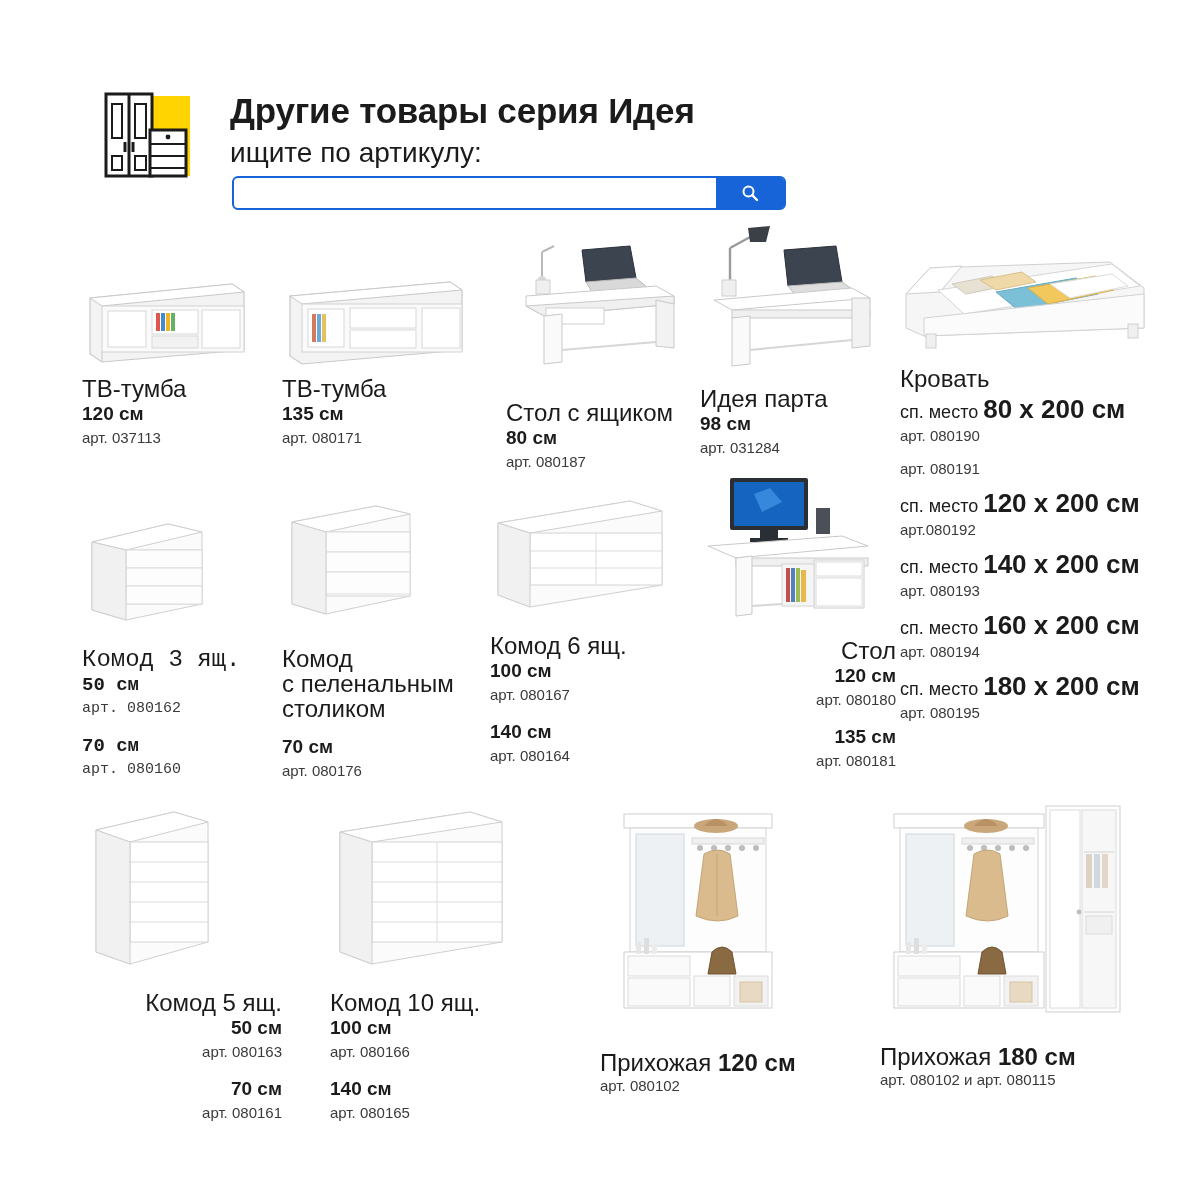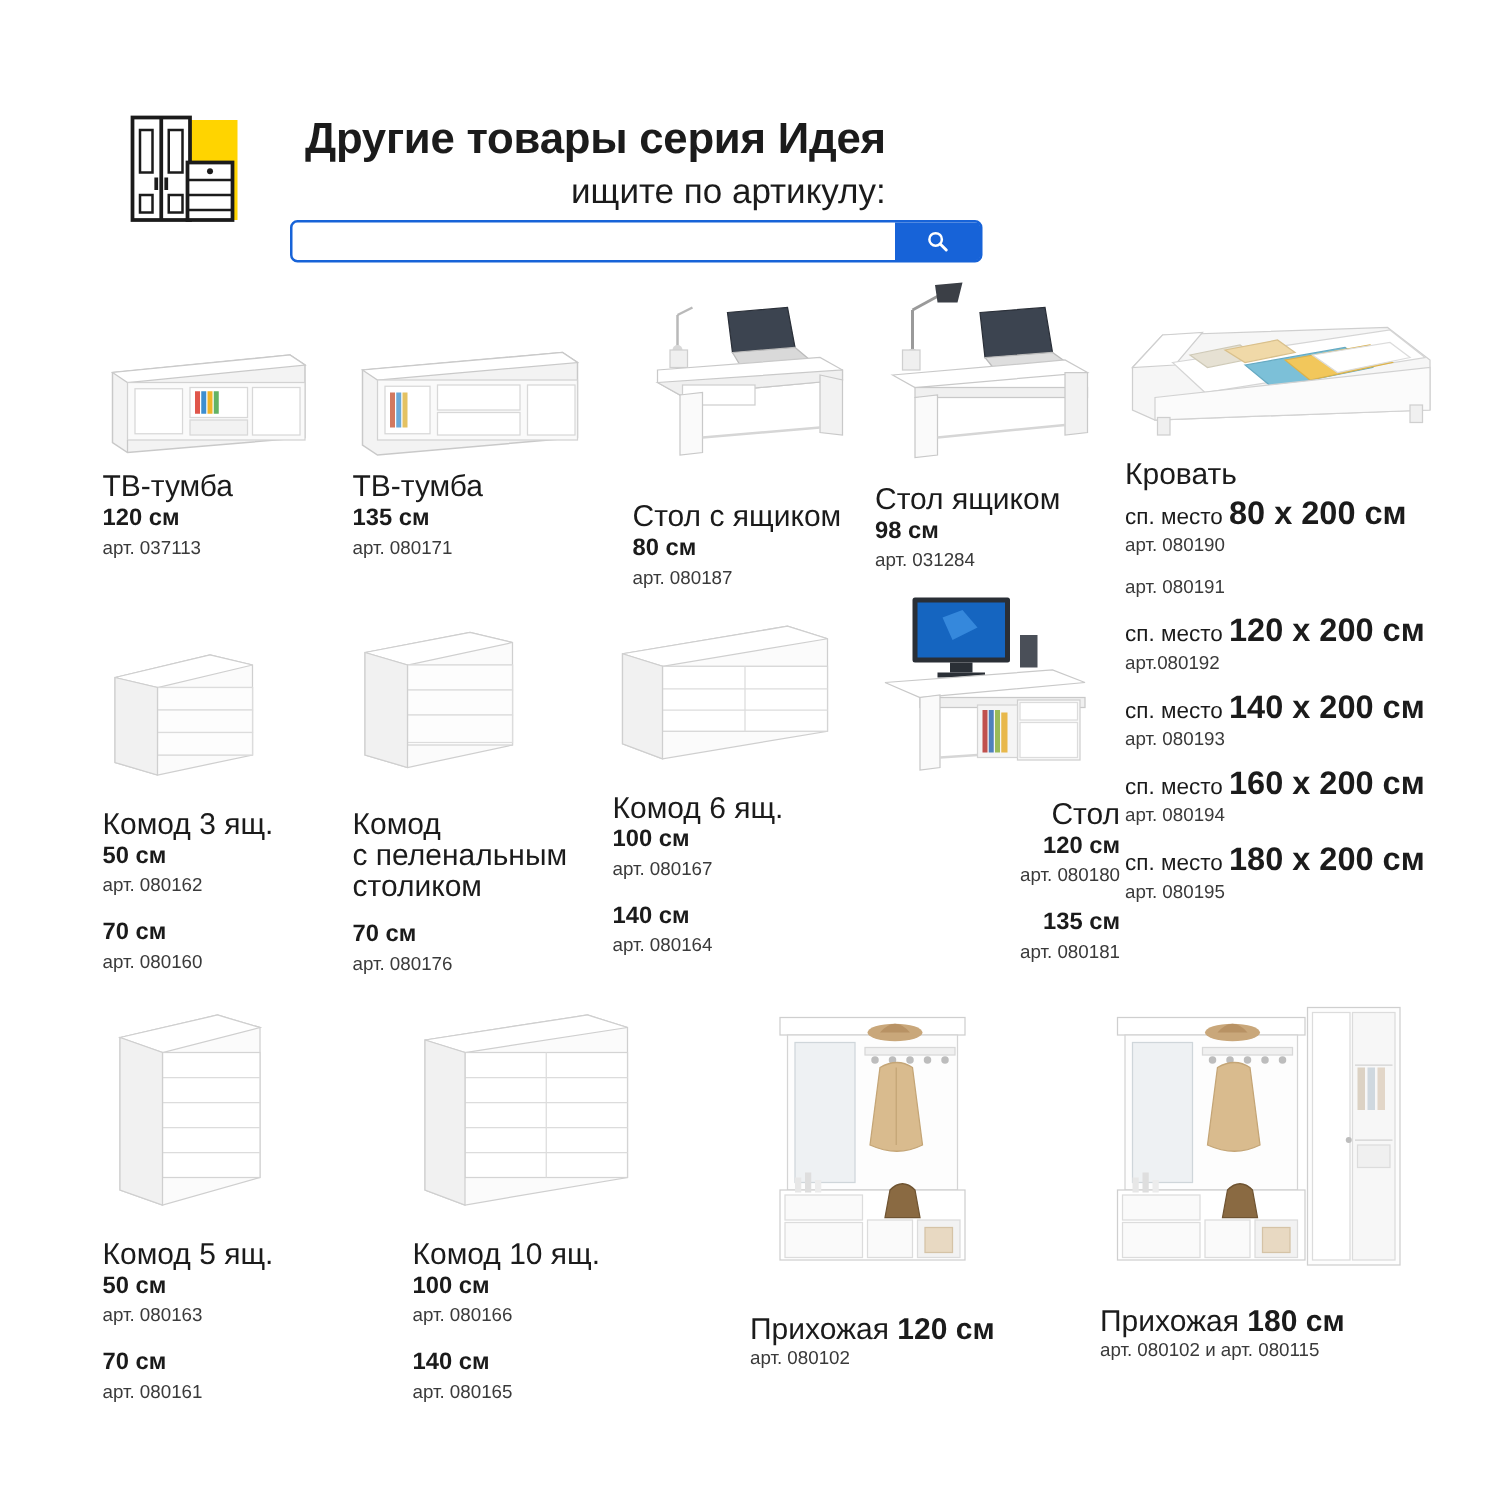--- a/index.html
+++ b/index.html
@@ -41,23 +41,22 @@
     height: 80px;
     background: #ffd400;
   }
   .logo-badge svg {
     position: absolute;
     left: 0;
     top: 0;
   }
   .header-titles {
     position: absolute;
-    left: 140px;
+    left: 126px;
     top: -4px;
-    text-align: right;
   }
   .title-main {
     font-size: 35px;
     font-weight: bold;
     letter-spacing: -0.2px;
     line-height: 46px;
     color: #1b1b1b;
     white-space: nowrap;
   }
   .title-sub {
@@ -299,21 +298,21 @@
 
         <polygon points="14,82 152,70 170,80 32,92" fill="#ffffff" stroke="#c9c9c9"></polygon>
         <rect x="32" y="92" width="138" height="8" fill="#f0f0f0" stroke="#c9c9c9"></rect>
 
         <polygon points="32,100 50,98 50,146 32,148" fill="#fafafa" stroke="#c9c9c9"></polygon>
         <polygon points="152,80 170,80 170,128 152,130" fill="#f2f2f2" stroke="#c9c9c9"></polygon>
         <line x1="50" y1="132" x2="152" y2="122" stroke="#d6d6d6" stroke-width="2"></line>
       </svg>
     </div>
     <div class="caption" style="margin-top:12px;">
-      <div class="cap-name">Стол ящиком</div>
+      <div class="cap-name">Идея парта</div>
       <div class="cap-size">98 см</div>
       <div class="cap-art">арт. 031284</div>
     </div>
   </div>
 
   <div class="cell" style="left:900px; top:232px; width:270px;">
     <div class="illus">
       <svg width="266" height="122" viewBox="0 0 266 122">
         <polygon points="6,62 30,36 210,30 244,56 244,96 24,104 6,96" fill="#f6f6f6" stroke="#cfcfcf"></polygon>
 
@@ -356,21 +355,21 @@
         <div class="v-line"><span>сп. место </span><b>160 х 200 см</b></div>
         <div class="v-art">арт. 080194</div>
       </div>
       <div class="bed-variant">
         <div class="v-line"><span>сп. место </span><b>180 х 200 см</b></div>
         <div class="v-art">арт. 080195</div>
       </div>
     </div>
   </div>
 
-  <div class="cell" style="left:82px; top:500px; width:200px;">
+  <div class="cell" style="left:82px; top:500px; width:200px;font-family:Liberation Mono, monospace;">
     <div class="illus">
       <svg width="130" height="122" viewBox="0 0 130 122">
         <polygon points="10,42 86,24 120,32 120,104 44,120 10,110" fill="#fbfbfb" stroke="#cfcfcf"></polygon>
         <polygon points="10,42 86,24 120,32 44,50" fill="#ffffff" stroke="#cfcfcf"></polygon>
         <rect x="44" y="50" width="76" height="54" fill="#ffffff" stroke="#d4d4d4"></rect>
         <rect x="44" y="50" width="76" height="18" fill="#fdfdfd" stroke="#dcdcdc"></rect>
         <rect x="44" y="68" width="76" height="18" fill="#fdfdfd" stroke="#dcdcdc"></rect>
         <rect x="44" y="86" width="76" height="18" fill="#fdfdfd" stroke="#dcdcdc"></rect>
         <polygon points="10,42 44,50 44,120 10,110" fill="#f1f1f1" stroke="#cfcfcf"></polygon>
       </svg>
@@ -474,21 +473,21 @@
         <polygon points="14,30 92,12 126,22 126,142 48,164 14,152" fill="#fbfbfb" stroke="#cfcfcf"></polygon>
         <polygon points="14,30 92,12 126,22 48,42" fill="#ffffff" stroke="#cfcfcf"></polygon>
         <rect x="48" y="42" width="78" height="100" fill="#ffffff" stroke="#d4d4d4"></rect>
         <line x1="48" y1="62" x2="126" y2="62" stroke="#dcdcdc"></line>
         <line x1="48" y1="82" x2="126" y2="82" stroke="#dcdcdc"></line>
         <line x1="48" y1="102" x2="126" y2="102" stroke="#dcdcdc"></line>
         <line x1="48" y1="122" x2="126" y2="122" stroke="#dcdcdc"></line>
         <polygon points="14,30 48,42 48,164 14,152" fill="#f1f1f1" stroke="#cfcfcf"></polygon>
       </svg>
     </div>
-    <div class="caption" style="margin-top:16px;">
+    <div class="caption" style="margin-top:16px;text-align:right;">
       <div class="cap-name">Комод 5 ящ.</div>
       <div class="cap-size">50 см</div>
       <div class="cap-art">арт. 080163</div>
       <div class="cap-gap"></div>
       <div class="cap-size">70 см</div>
       <div class="cap-art">арт. 080161</div>
     </div>
   </div>
 
   <div class="cell" style="left:330px; top:800px; width:210px;">

